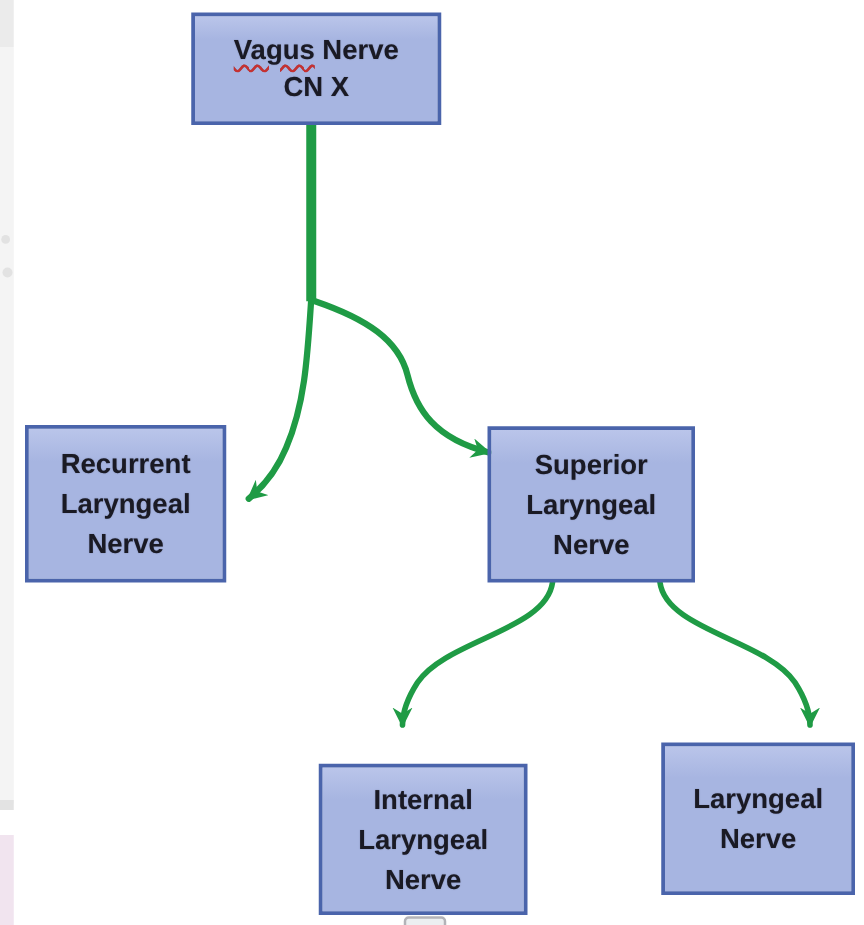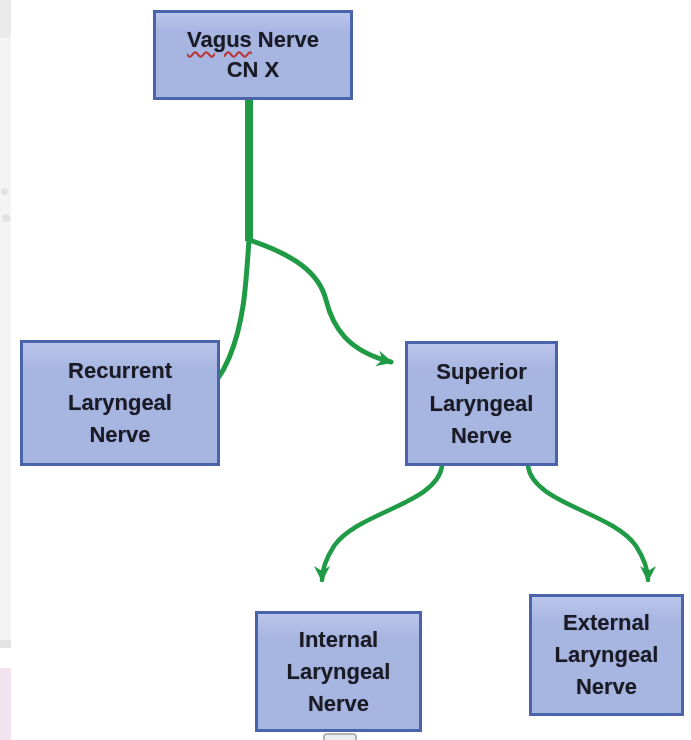--- a/index.html
+++ b/index.html
@@ -45,22 +45,22 @@
   .node .line{white-space:nowrap;}
   .wavy{
     text-decoration-line:underline;
     text-decoration-style:wavy;
     text-decoration-color:var(--spell-red);
     text-decoration-thickness:2px;
     text-underline-offset:4px;
   }
   .w-space{display:inline-block;width:6px;}
   #vagus-node{left:153px;top:10px;width:200px;height:90px;line-height:30px;}
-  #recurrent-node{left:20px;top:340px;width:200px;height:126px;}
-  #superior-node{left:405px;top:341px;width:153px;height:125px;}
+  #recurrent-node{left:20px;top:340px;width:161px;height:126px;}
+  #superior-node{left:390px;top:341px;width:166px;height:125px;}
   #internal-node{left:255px;top:595px;width:167px;height:121px;margin-top:16px;}
   #external-node{left:529px;top:594px;width:155px;height:122px;}
   
   svg.connectors{position:absolute;left:0;top:0;z-index:1;}
   .conn{fill:none;stroke:var(--arrow-green);stroke-linecap:round;}
   .trunk{stroke-width:8;stroke-linecap:butt;}
   .branch{stroke-width:5;}
   .sub{stroke-width:4.5;}
   .ah{fill:var(--arrow-green);}
   
@@ -112,20 +112,19 @@
     <div class="line">Nerve</div>
   </div>
 
   <div class="node" id="internal-node">
     <div class="line">Internal</div>
     <div class="line">Laryngeal</div>
     <div class="line">Nerve</div>
   </div>
 
   <div class="node" id="external-node">
-    <div class="line">External</div>
     <div class="line">Laryngeal</div>
     <div class="line">Nerve</div>
   </div>
 
   <div class="bottom-artifact"></div>
 
 </div>
 
 </body></html>

